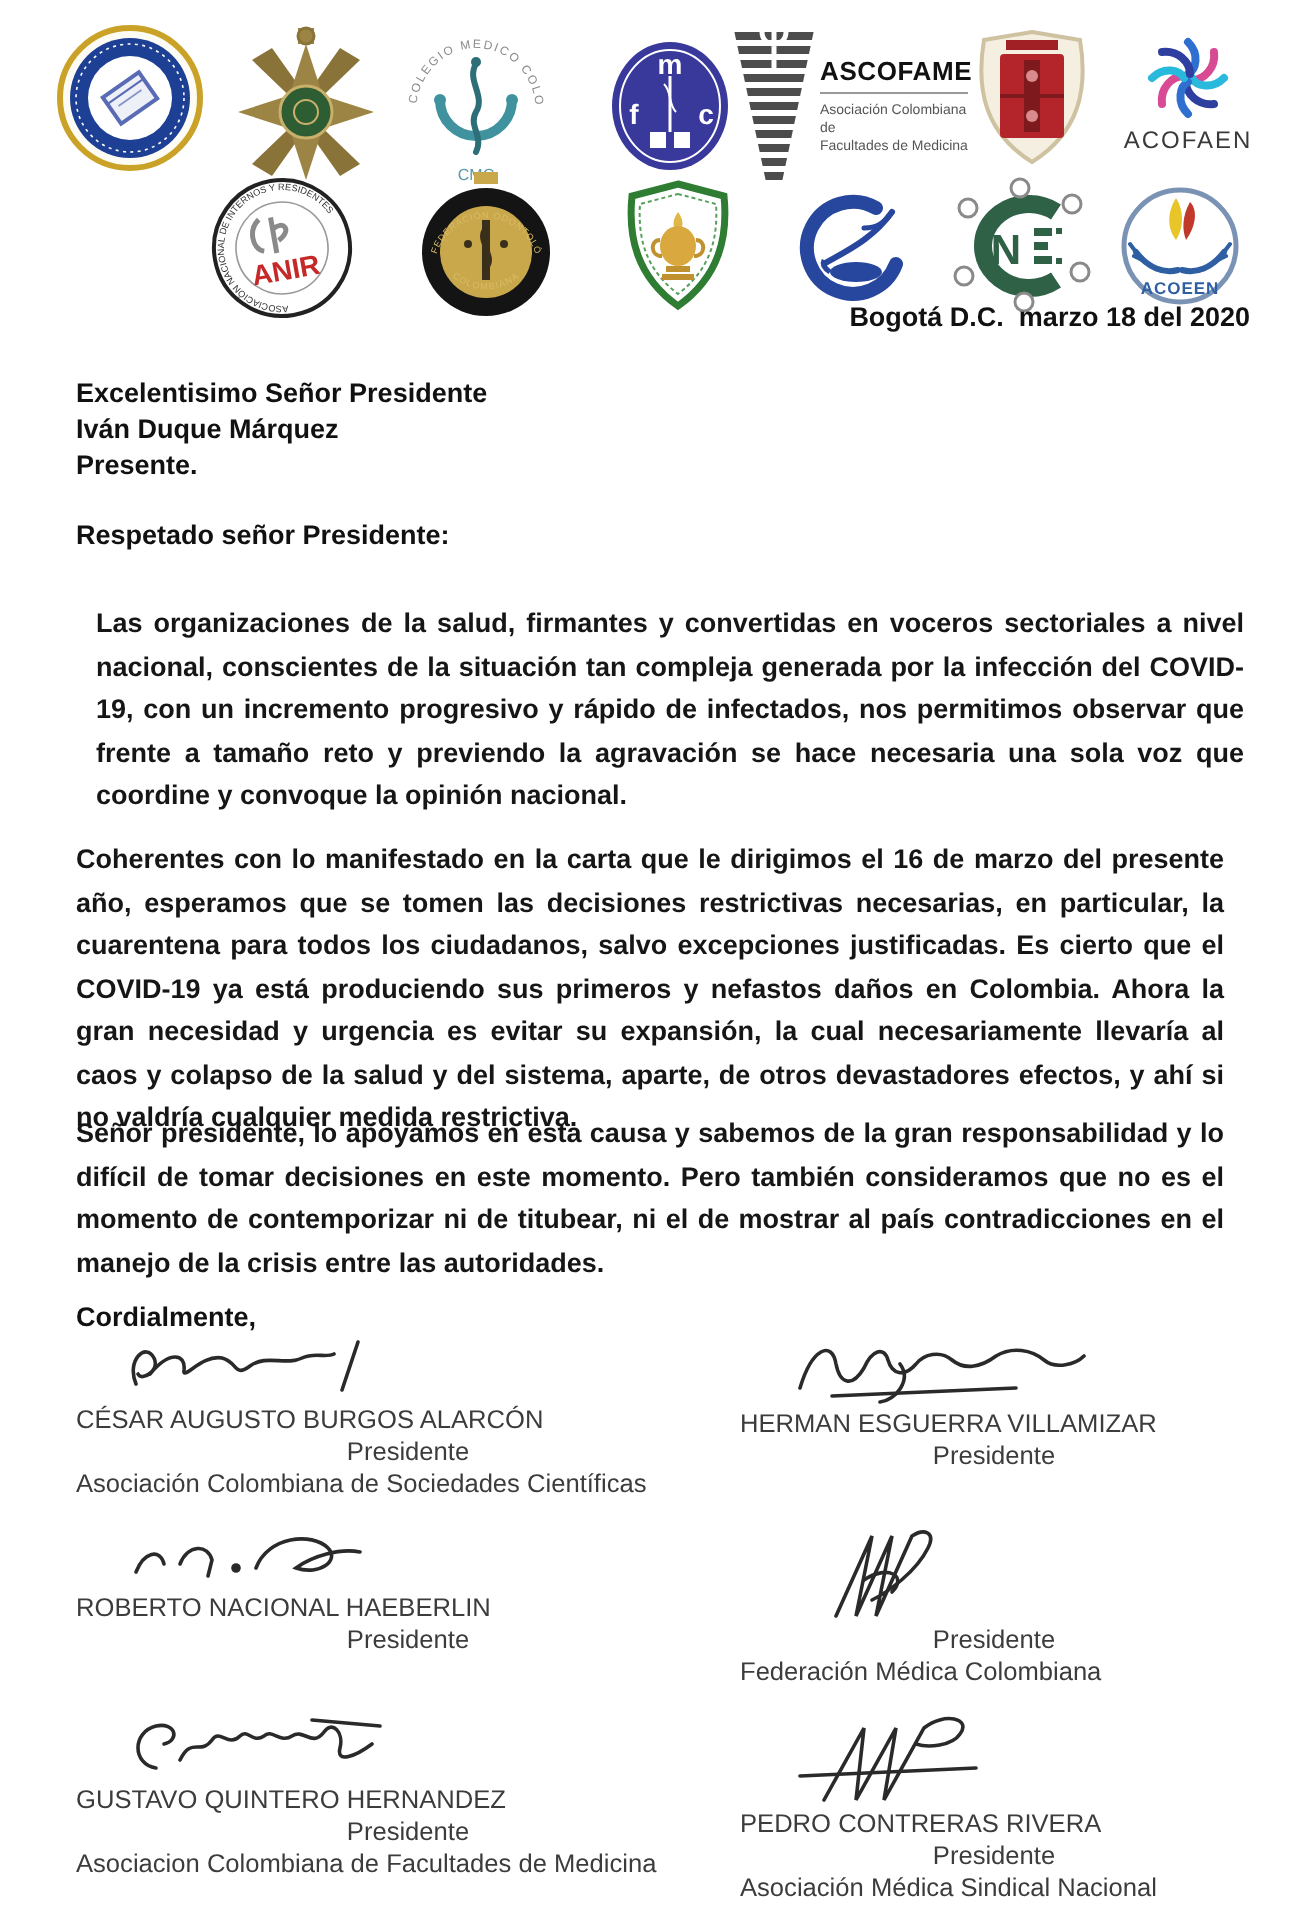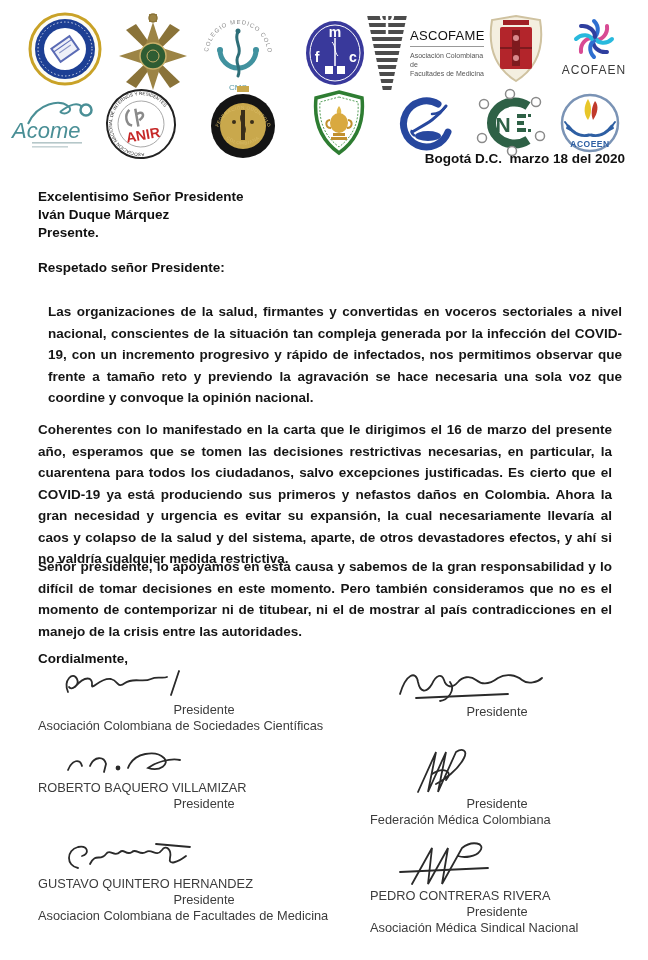--- a/index.html
+++ b/index.html
@@ -114,21 +114,21 @@
           <rect x="0" y="58" width="42" height="4"></rect>
             <rect x="0" y="65" width="42" height="4"></rect>
           <rect x="0" y="72" width="42" height="4"></rect>
         </g>
         <path d="M21,2 L21,20 M15,2 C15,10 27,10 27,2" fill="none" stroke="#ffffff" stroke-width="2.5"></path>
       </g>
     </svg>
   </div>
 
   <div class="logo" style="left:410px;top:28px;width:78px;">
-    <div style="font-size:13px;font-weight:normal;color:#111;letter-spacing:0.3px;">ASCOFAME</div>
+    <div style="font-size:13px;font-weight:bold;color:#111;letter-spacing:0.3px;">ASCOFAME</div>
     <div style="height:1px;background:#999;margin:3px 0 4px 0;width:74px;"></div>
     <div style="font-size:7px;color:#555;line-height:9px;">Asociación Colombiana de</div>
     <div style="font-size:7px;color:#555;line-height:9px;">Facultades de Medicina</div>
   </div>
 
   <div class="logo" style="left:486px;top:14px;">
     <svg width="60" height="70" viewBox="0 0 60 70">
       <path d="M30,2 L54,6 C58,30 54,52 30,67 C6,52 2,30 6,6 Z" fill="#f4efe0" stroke="#cfc2a0" stroke-width="2"></path>
       <rect x="17" y="6" width="26" height="5" fill="#a02025"></rect>
       <rect x="14" y="13" width="32" height="42" rx="2" fill="#b3252b"></rect>
@@ -150,30 +150,20 @@
           <path d="M0,18 C-6,12 -4,4 0,2" stroke="#2f6fd0"></path>
           <path d="M-13,13 C-14,5 -8,-1 -2,-1" stroke="#d84a93"></path>
           <path d="M-18,0 C-12,-6 -4,-4 -2,0" stroke="#28b9dd"></path>
           <path d="M-13,-13 C-5,-14 1,-8 1,-2" stroke="#2f3f9f"></path>
         </g>
       </g>
       <text x="38" y="58" text-anchor="middle" font-size="12" fill="#3a3a3a" letter-spacing="1">ACOFAEN</text>
     </svg>
   </div>
 
-  <div class="logo" style="left:8px;top:98px;">
-    <svg width="92" height="54" viewBox="0 0 92 54">
-      <path d="M20,26 C30,4 52,2 60,8 C66,12 58,18 52,14" fill="none" stroke="#4a8f96" stroke-width="2"></path>
-      <path d="M52,14 C62,6 70,4 74,9" fill="none" stroke="#4a8f96" stroke-width="2"></path>
-      <circle cx="78" cy="12" r="5.5" fill="none" stroke="#4a8f96" stroke-width="2.5"></circle>
-      <text x="4" y="40" font-size="22" font-style="italic" fill="#4a8f96">Acome</text>
-      <rect x="24" y="44" width="50" height="1.6" fill="#b5c7c9"></rect>
-      <rect x="24" y="48" width="36" height="1.6" fill="#c7d4d6"></rect>
-    </svg>
-  </div>
 
   <div class="logo" style="left:102px;top:86px;">
     <svg width="78" height="76" viewBox="0 0 78 76">
       <g transform="rotate(-10 39 38)">
         <circle cx="39" cy="38" r="34" fill="#ffffff" stroke="#222222" stroke-width="2"></circle>
         <circle cx="39" cy="38" r="23" fill="none" stroke="#999999" stroke-width="0.8"></circle>
         <defs>
             <path id="arc-anir" d="M39,67 A29,29 0 1 1 39.01,67"></path>
           </defs>
         <text font-size="4.6" fill="#333333">
@@ -280,45 +270,47 @@
 
   <div class="sig-grid">
 
     <div class="sig">
       <svg class="scribble" width="130" height="32" viewBox="0 0 130 32">
         <g fill="none" stroke="#2a2a2a" stroke-width="1.8" stroke-linecap="round">
           <path d="M8,24 C3,12 13,3 17,11 C20,17 11,23 9,19 M15,19 C25,7 33,9 32,17 C31,23 41,9 51,11 C59,13 57,21 65,15 C73,9 83,15 91,11 C97,8 103,11 107,9"></path>
           <path d="M119,3 L111,27"></path>
         </g>
       </svg>
+      <div class="sig-name">CÉSAR AUGUSTO BURGOS ALARCÓN</div>
       <div class="sig-title">Presidente</div>
       <div class="sig-org">Asociación Colombiana de Sociedades Científicas</div>
     </div>
 
     <div class="sig">
       <svg class="scribble" width="170" height="34" viewBox="0 0 170 34">
         <g fill="none" stroke="#2a2a2a" stroke-width="1.8" stroke-linecap="round">
           <path d="M8,26 C14,6 24,2 26,14 C28,24 34,26 40,16 C44,7 50,5 52,12 C54,19 60,21 66,14 C70,9 78,7 84,12 C90,17 98,16 106,10 C114,5 124,7 130,12 C136,17 146,14 150,10"></path>
           <path d="M58,14 C64,22 56,32 48,33"></path>
           <path d="M24,30 L116,26"></path>
         </g>
       </svg>
+      <div class="sig-name">HERMAN ESGUERRA VILLAMIZAR</div>
       <div class="sig-title">Presidente</div>
     </div>
 
     <div class="sig">
       <svg class="scribble" width="170" height="30" viewBox="0 0 170 30">
         <g fill="none" stroke="#2a2a2a" stroke-width="1.8" stroke-linecap="round">
           <path d="M8,22 C12,12 20,10 22,18"></path>
           <path d="M30,18 C34,8 44,8 46,16 L44,24"></path>
           <circle cx="58" cy="20" r="1.5" fill="#2a2a2a"></circle>
           <path d="M68,20 C74,4 96,2 104,10 C110,16 100,24 88,20 C96,14 110,10 120,12"></path>
         </g>
       </svg>
-      <div class="sig-name">ROBERTO BAQUERO VILLAMIZAR</div>
+      <div class="sig-name">ROBERTO NACIONAL HAEBERLIN</div>
       <div class="sig-title">Presidente</div>
     </div>
 
     <div class="sig">
       <svg class="scribble" width="120" height="46" viewBox="0 0 120 46">
         <g fill="none" stroke="#2a2a2a" stroke-width="1.8" stroke-linecap="round">
           <path d="M26,44 L44,4 L36,44 L54,4 L46,44 L64,4 C70,0 76,2 72,10 C66,22 52,32 44,36"></path>
           <path d="M40,26 C52,18 62,24 54,32"></path>
         </g>
       </svg>

